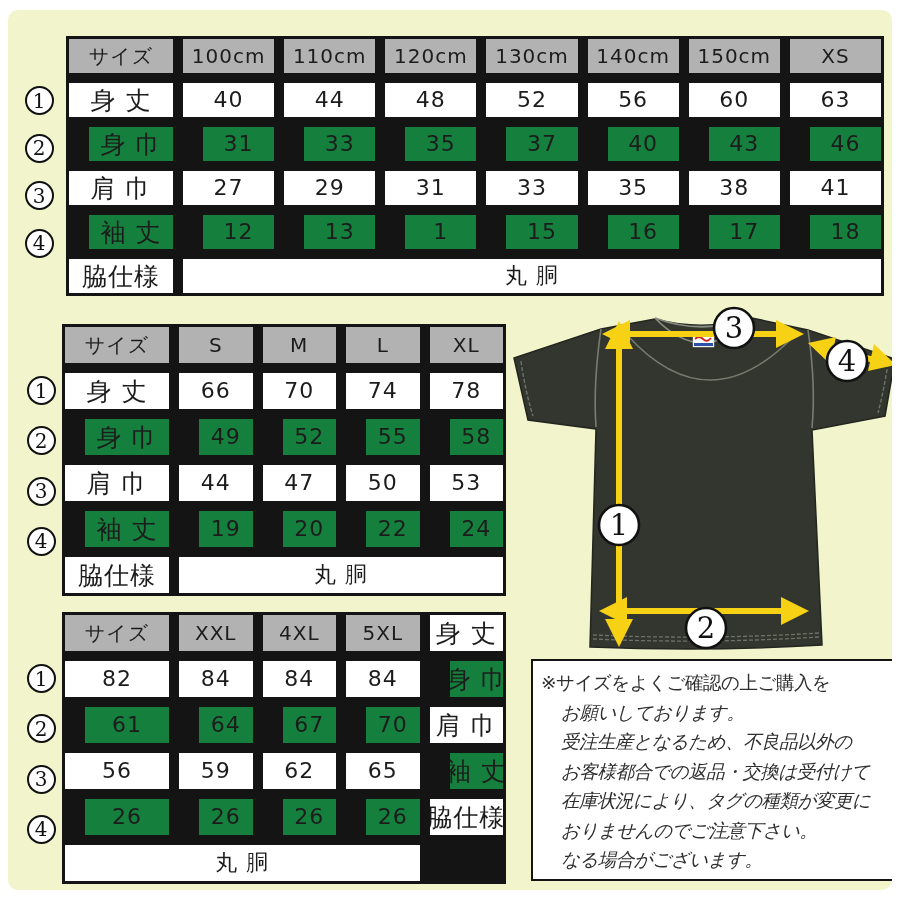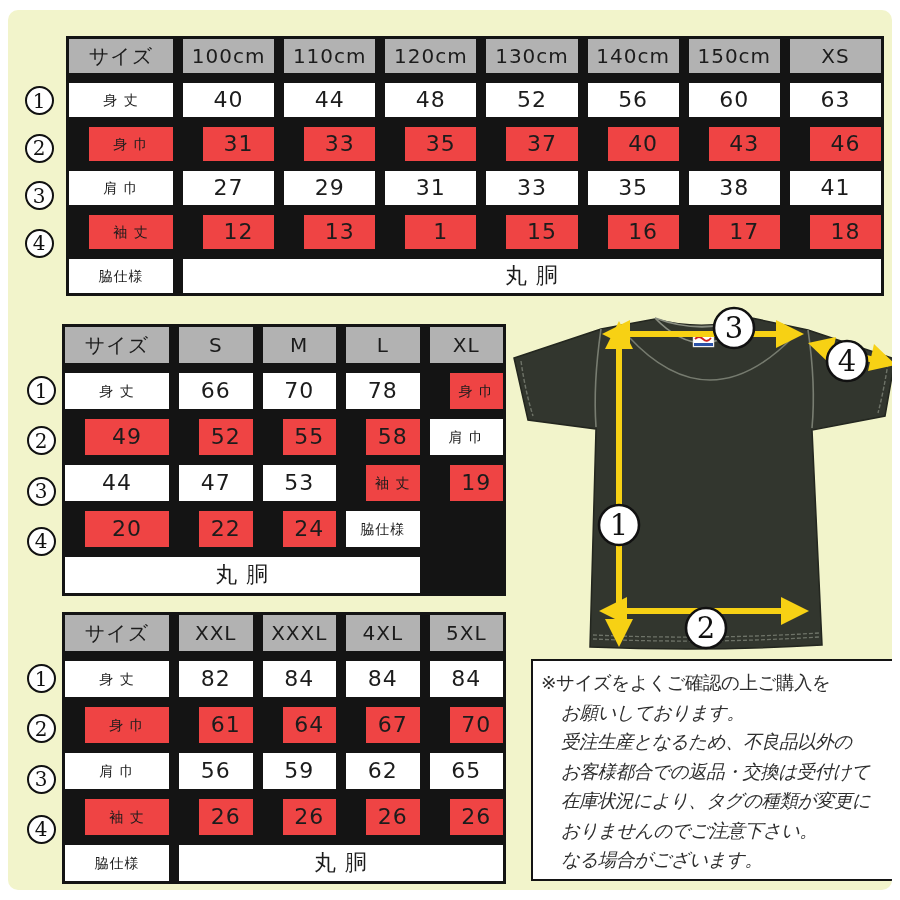--- a/index.html
+++ b/index.html
@@ -16,22 +16,22 @@
   .size-table{
     position:absolute;display:grid;background:#141414;border:3px solid #141414;
     grid-gap:2px;gap:10px;
   }
   .size-table .cell{
     background:#ffffff;display:flex;align-items:center;justify-content:center;
     color:#1c1c1c;font-size:22px;letter-spacing:1px;line-height:1;
     white-space:nowrap;overflow:hidden;
   }
   .size-table .cell.head{background:#b2b2b2;font-size:20px;}
-  .size-table .cell.shade{background:#ef4444;margin-left:20px;}
-  .size-table .cell.label{font-size:14px;}
+  .size-table .cell.shade{background:#15803d;margin-left:20px;}
+  .size-table .cell.label{font-size:25px;}
   #table-kids{left:58px;top:26px;width:812px;height:254px;}
   #table-adult{left:54px;top:314px;width:438px;height:266px;}
   #table-big{left:54px;top:602px;width:438px;height:266px;}
   
   .marker-rail{
     position:absolute;width:34px;display:flex;flex-direction:column;
     justify-content:space-between;align-items:center;
   }
   #rail-kids{left:14px;top:76px;height:172px;}
   #rail-adult{left:16px;top:366px;height:180px;}
@@ -113,42 +113,43 @@
     </div>
   <div class="size-table" id="table-adult" style="grid-template-columns: 104px repeat(4, 1fr); grid-template-rows: repeat(6, 1fr);">
       <div class="cell head">サイズ</div>
       <div class="cell head">S</div>
       <div class="cell head">M</div>
       <div class="cell head">L</div>
       <div class="cell head">XL</div>
       <div class="cell label">身 丈</div>
       <div class="cell val">66</div>
       <div class="cell val">70</div>
+      <div class="cell val">74</div>
       <div class="cell val">78</div>
       <div class="cell label shade">身 巾</div>
       <div class="cell val shade">49</div>
       <div class="cell val shade">52</div>
       <div class="cell val shade">55</div>
       <div class="cell val shade">58</div>
       <div class="cell label">肩 巾</div>
       <div class="cell val">44</div>
       <div class="cell val">47</div>
+      <div class="cell val">50</div>
       <div class="cell val">53</div>
       <div class="cell label shade">袖 丈</div>
       <div class="cell val shade">19</div>
       <div class="cell val shade">20</div>
       <div class="cell val shade">22</div>
       <div class="cell val shade">24</div>
       <div class="cell label">脇仕様</div>
       <div class="cell val" style="grid-column: span 4;">丸 胴</div>
     </div>
   <div class="size-table" id="table-big" style="grid-template-columns: 104px repeat(4, 1fr); grid-template-rows: repeat(6, 1fr);">
       <div class="cell head">サイズ</div>
       <div class="cell head">XXL</div>
-      <div class="cell head">XXXL</div>
       <div class="cell head">4XL</div>
       <div class="cell head">5XL</div>
       <div class="cell label">身 丈</div>
       <div class="cell val">82</div>
       <div class="cell val">84</div>
       <div class="cell val">84</div>
       <div class="cell val">84</div>
       <div class="cell label shade">身 巾</div>
       <div class="cell val shade">61</div>
       <div class="cell val shade">64</div>

